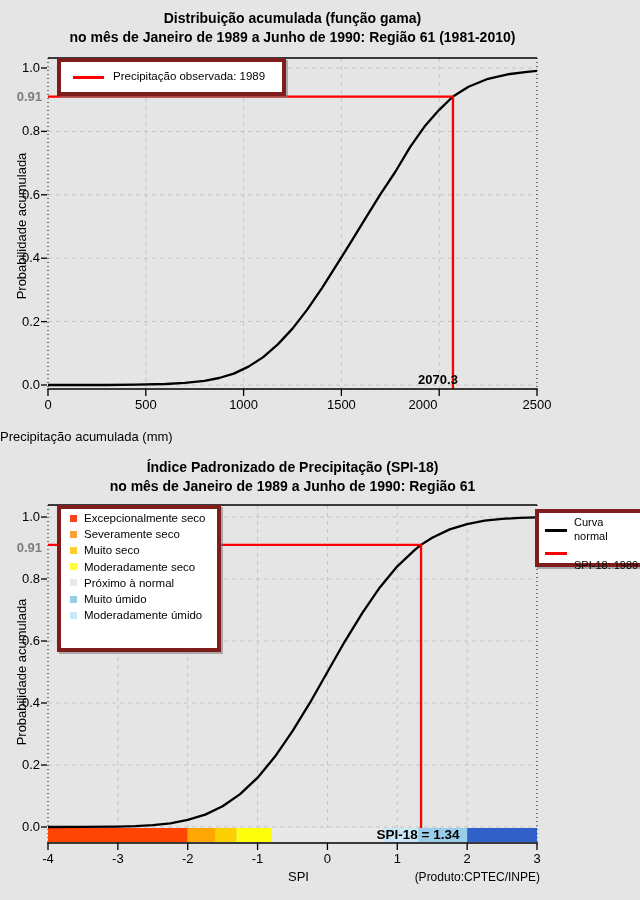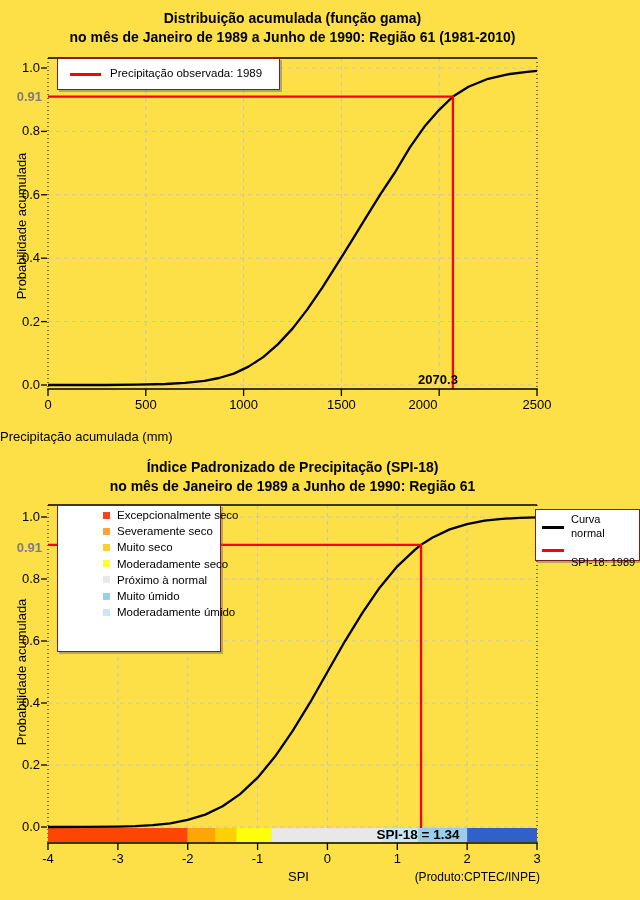--- a/index.html
+++ b/index.html
@@ -1,29 +1,29 @@
 <!DOCTYPE html>
 <html><head>
 <meta charset="utf-8">
 <style>
   html,body{margin:0;padding:0;background:#fff;}
-  .stage{position:relative;width:640px;height:900px;background:#fde047;overflow:hidden;
+  .stage{position:relative;width:640px;height:900px;background:#e5e5e5;overflow:hidden;
          font-family:"Liberation Sans",sans-serif;color:#000;}
   svg{position:absolute;left:0;top:0;}
   .title{position:absolute;left:0;width:585px;text-align:center;font-weight:bold;
          font-size:14px;white-space:nowrap;}
   .xtick{position:absolute;transform:translateX(-50%);font-size:13px;white-space:nowrap;}
   .ytick{position:absolute;width:30px;text-align:right;font-size:13px;}
   .axis-label{position:absolute;font-size:13px;white-space:nowrap;}
   .ylab{position:absolute;width:180px;height:16px;text-align:center;
         transform:rotate(-90deg);font-size:13px;}
   .refy{position:absolute;width:34px;text-align:right;font-weight:bold;
         font-size:13px;color:#7d7d7d;}
   .refx{position:absolute;transform:translateX(-50%);font-weight:bold;font-size:13px;}
-  .legend-box{position:absolute;background:#fff;border:1px solid #7f1d1d;
+  .legend-box{position:absolute;background:#fff;border:4px solid #7f1d1d;
               box-shadow:2px 2px 0 rgba(120,120,120,.55);}
   .lg1-swatch{position:absolute;left:12px;top:14px;width:31px;height:3px;background:#f00;}
   .lg1-label{position:absolute;left:52px;top:8px;font-size:11.5px;white-space:nowrap;}
   .cat-row{position:relative;height:16.2px;display:flex;align-items:center;}
   .cat-swatch{width:7px;height:7px;margin-left:9px;flex:0 0 auto;}
   .cat-label{margin-left:7px;font-size:11.5px;white-space:nowrap;}
   .lg2-line{position:absolute;left:6px;width:22px;height:3px;}
   .lg2-text{position:absolute;left:35px;font-size:11px;white-space:nowrap;}
   .spi-note{position:absolute;transform:translateX(-50%);font-weight:bold;
             font-size:13.5px;white-space:nowrap;}
@@ -128,21 +128,21 @@
   <div class="title" style="top:459px;">Índice Padronizado de Precipitação (SPI-18)</div>
   <div class="title" style="top:478px;">no mês de Janeiro de 1989 a Junho de 1990: Região 61</div>
 
   <div class="ylab" style="left:-68px;top:664px;">Probabilidade acumulada</div>
   <div class="axis-label" style="left:6px;width:585px;text-align:center;top:869px;">SPI</div>
   <div class="credit" style="left:397px;width:143px;text-align:right;top:870px;">(Produto:CPTEC/INPE)</div>
 
   <div class="refy" style="left:8px;top:540px;">0.91</div>
   <div class="spi-note" style="left:418px;top:827px;">SPI-18 = 1.34</div>
 
-  <div class="legend-box" style="left:57px;top:505px;width:164px;height:147px;padding-top:1px;box-sizing:border-box;padding-left:36px;">
+  <div class="legend-box" style="left:57px;top:505px;width:164px;height:147px;padding-top:1px;box-sizing:border-box;">
     <div class="cat-row">
       <span class="cat-swatch" style="background: rgb(248, 67, 28);"></span>
       <span class="cat-label">Excepcionalmente seco</span>
     </div>
     <div class="cat-row">
       <span class="cat-swatch" style="background: rgb(251, 162, 58);"></span>
       <span class="cat-label">Severamente seco</span>
     </div>
     <div class="cat-row">
       <span class="cat-swatch" style="background: rgb(252, 206, 48);"></span>

